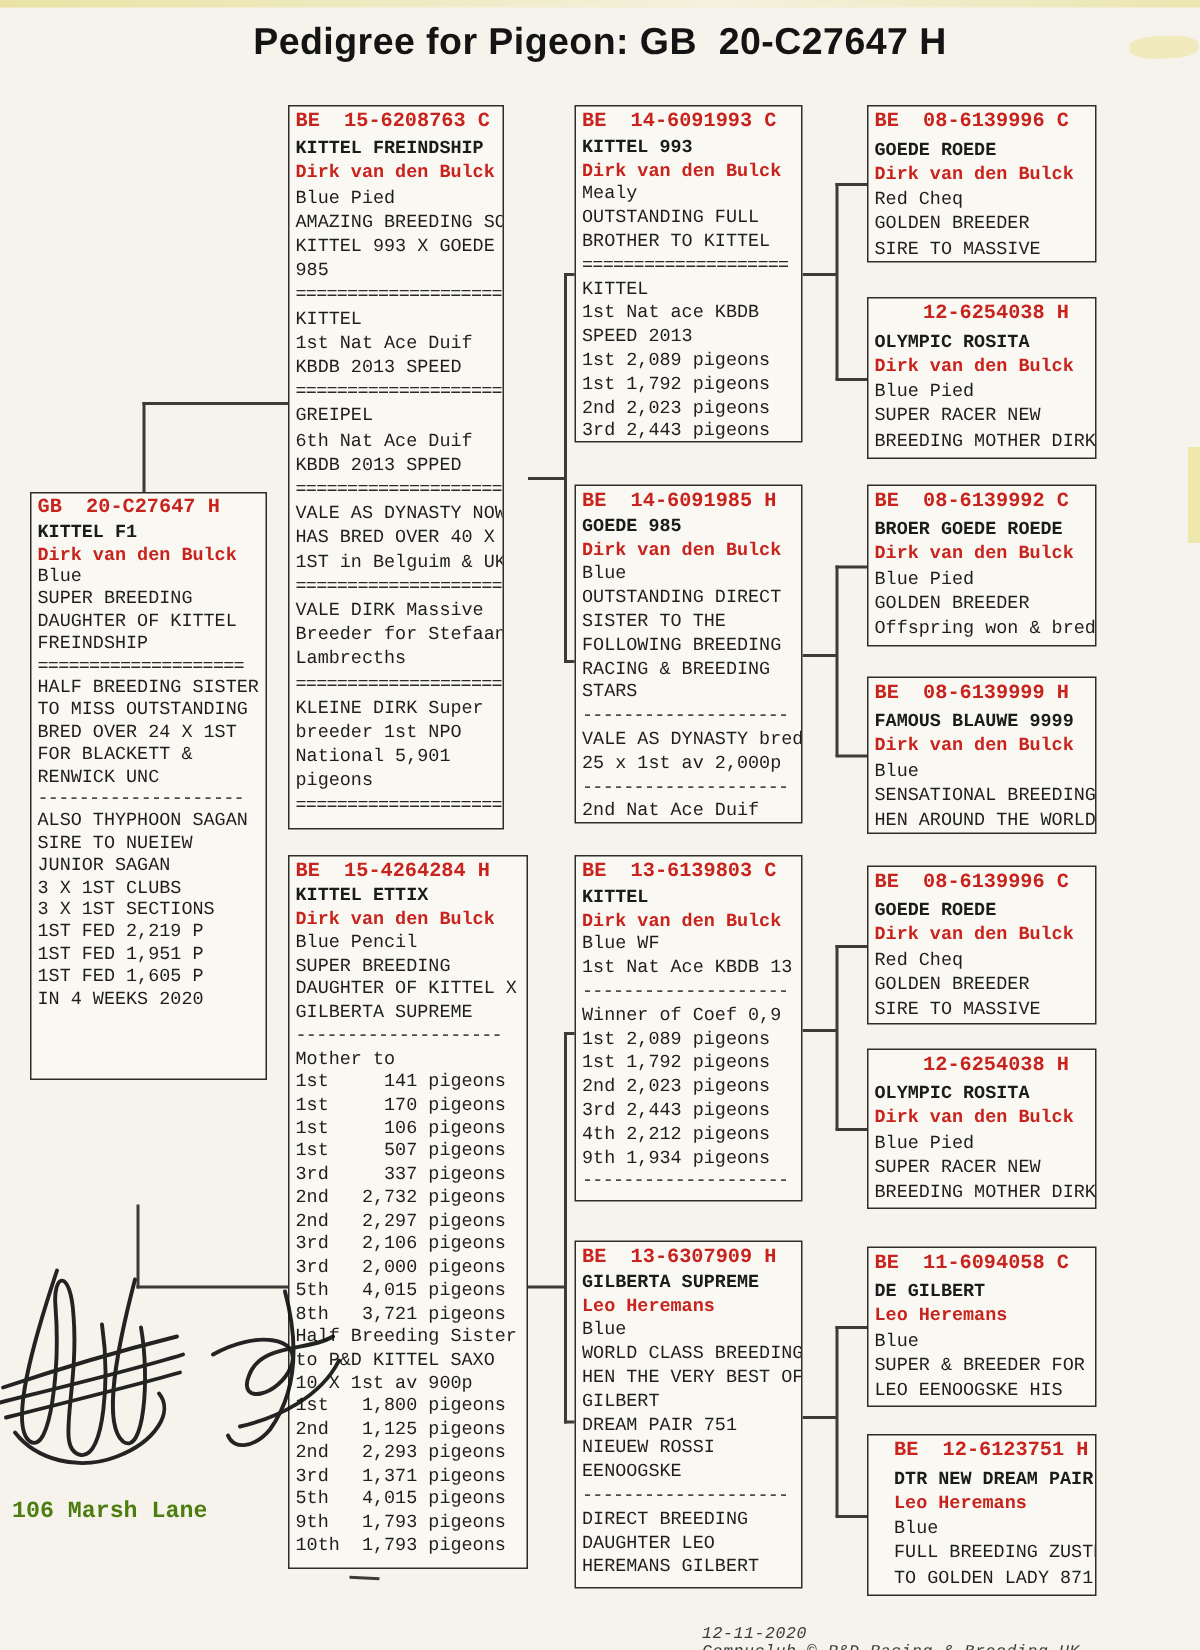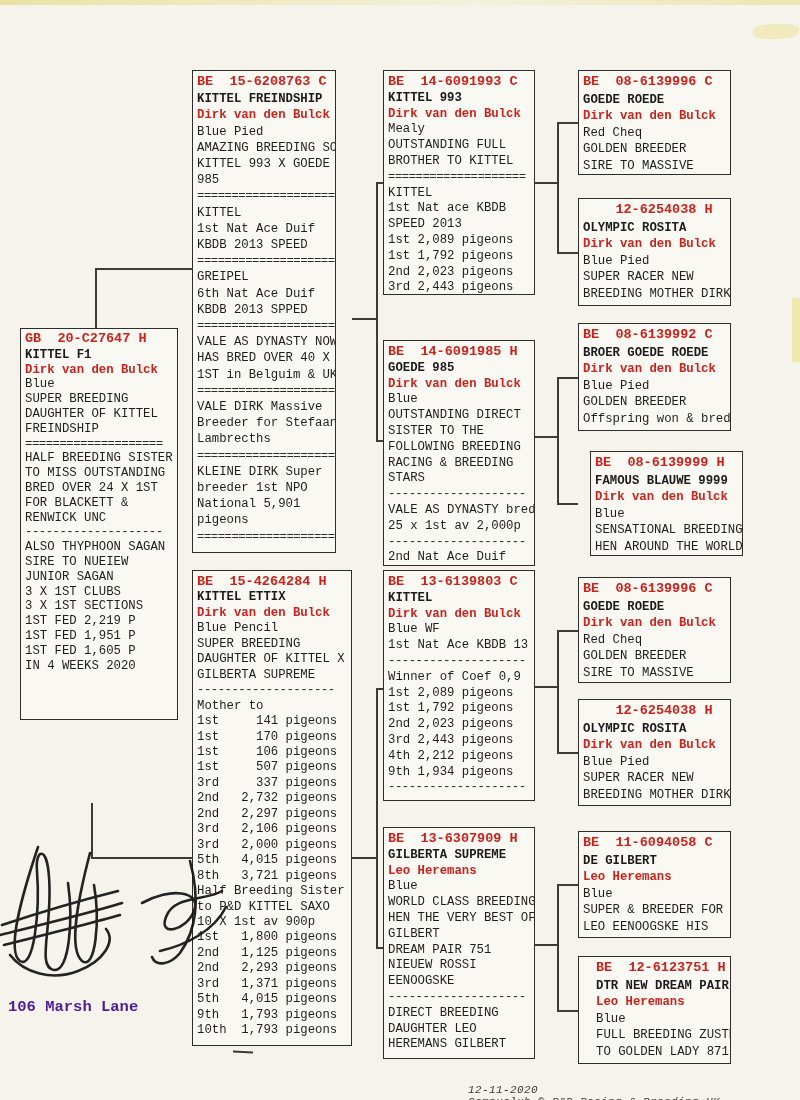--- a/index.html
+++ b/index.html
@@ -17,52 +17,53 @@
     white-space:pre;overflow:hidden;color:#1b1b1b;box-sizing:border-box;}
   .ring{font-size:13.5px;font-weight:700;color:#c8231c;margin-bottom:1px;}
   .ln-name{font-size:12.3px;font-weight:700;color:#1b1b1b;}
   .ln-breeder{font-size:12.3px;font-weight:700;color:#c8231c;}
   .ln-plain{font-size:12.3px;font-weight:500;color:#1f1e1c;}
   .ln-sep{font-size:12.3px;font-weight:500;color:#2a2927;letter-spacing:-.5px;}
   .b0{left:20px;top:328px;width:158px;height:392px;line-height:14.8px;}
   .b1{left:192px;top:70px;width:144px;height:483px;line-height:16.2px;}
   .b2{left:192px;top:570px;width:160px;height:476px;line-height:15.45px;}
   .b3{left:383px;top:70px;width:152px;height:225px;line-height:15.8px;}
-  .b4{left:383px;top:340px;width:152px;height:226px;line-height:15.8px;font-family:Liberation Mono, monospace;}
+  .b4{left:383px;top:323px;width:152px;height:226px;line-height:15.8px;font-family:Liberation Mono, monospace;}
   .b5{left:383px;top:570px;width:152px;height:231px;line-height:15.8px;}
   .b6{left:383px;top:827px;width:152px;height:232px;line-height:15.8px;}
   .b7{left:578px;top:70px;width:153px;height:105px;line-height:16.6px;}
   .b8{left:578px;top:198px;width:153px;height:108px;line-height:16.6px;}
   .b9{left:578px;top:323px;width:153px;height:108px;line-height:16.6px;}
-  .b10{left:578px;top:451px;width:153px;height:105px;line-height:16.6px;margin-left:12px;}
+  .b10{left:578px;top:451px;width:153px;height:105px;line-height:16.6px;}
   .b11{left:578px;top:577px;width:153px;height:106px;line-height:16.6px;}
   .b12{left:578px;top:699px;width:153px;height:107px;line-height:16.6px;}
   .b13{left:578px;top:831px;width:153px;height:107px;line-height:16.6px;}
   .b14{left:578px;top:956px;width:153px;height:108px;line-height:16.6px;padding-left:17px;}
   
   .hl,.vl{position:absolute;background:#3c3b38;}
   .hl{height:1.6px;} .vl{width:1.6px;}
   
   .owner{position:absolute;left:8px;top:962px;white-space:pre;}
   .owner-name{font-size:15px;font-weight:700;color:#121212;margin-bottom:10px;}
-  .owner-line{font-size:15.5px;font-weight:700;color:#4c1d95;line-height:18.5px;}
+  .owner-line{font-size:15.5px;font-weight:700;color:#4d7c0f;line-height:18.5px;}
   .footer{position:absolute;left:440px;top:1072px;width:350px;white-space:pre;
     font-style:italic;font-size:11px;color:#3a3a3a;letter-spacing:.4px;}
   .footer span{margin-right:18px;margin-top:42px;}
   .sig{position:absolute;left:-6px;top:833px;}
 </style>
 </head>
 <body>
 
 <div class="page">
 
   <div class="strip-top"></div>
   <div class="smudge1"></div>
   <div class="smudge2"></div>
 
+  <div class="title">Pedigree for Pigeon: GB  20-C27647 H</div>
 
   <div class="vl" style="left:95px;top:268px;height:61px;"></div>
   <div class="hl" style="left:95px;top:268px;width:98px;"></div>
   <div class="vl" style="left:91px;top:803px;height:56px;"></div>
   <div class="hl" style="left:91px;top:857px;width:102px;"></div>
 
   <div class="hl" style="left:352px;top:318px;width:25px;"></div>
   <div class="vl" style="left:376px;top:182px;height:260px;"></div>
   <div class="hl" style="left:376px;top:182px;width:8px;"></div>
   <div class="hl" style="left:376px;top:440px;width:8px;"></div>

